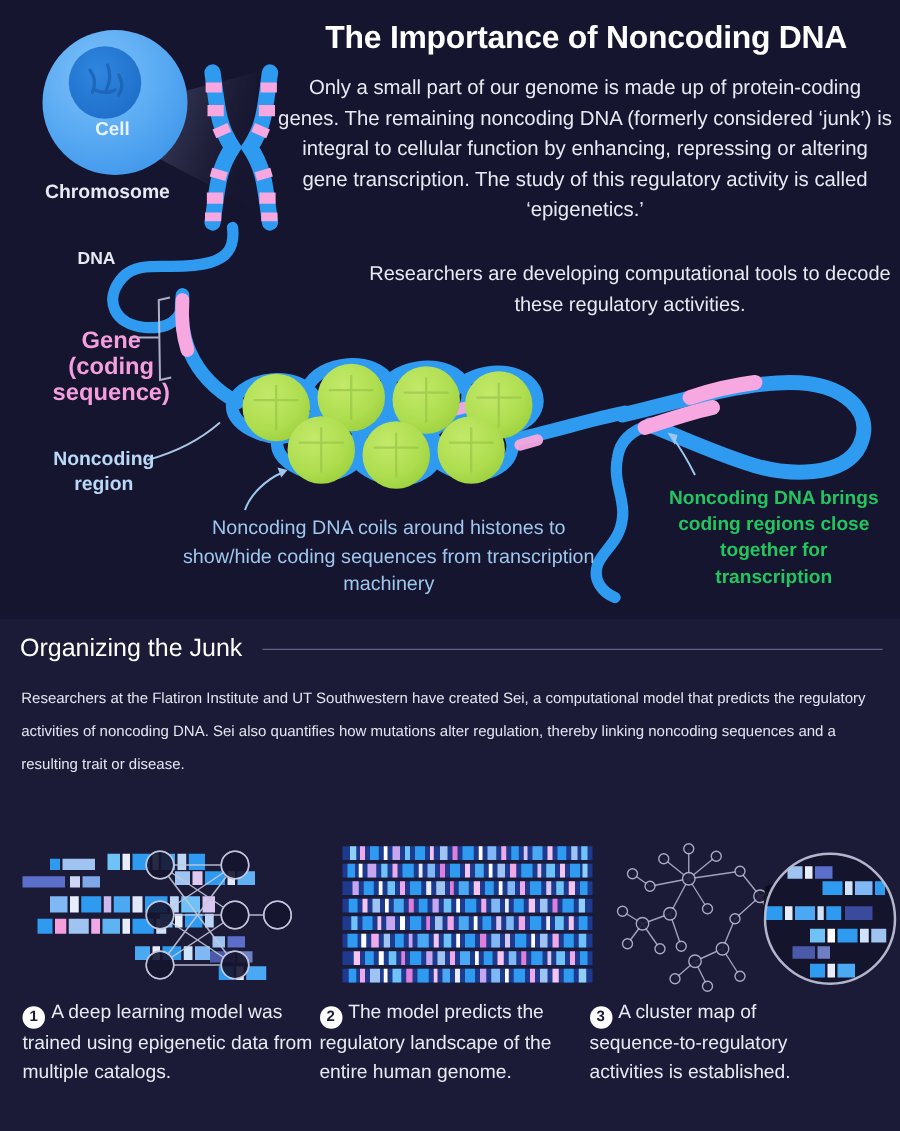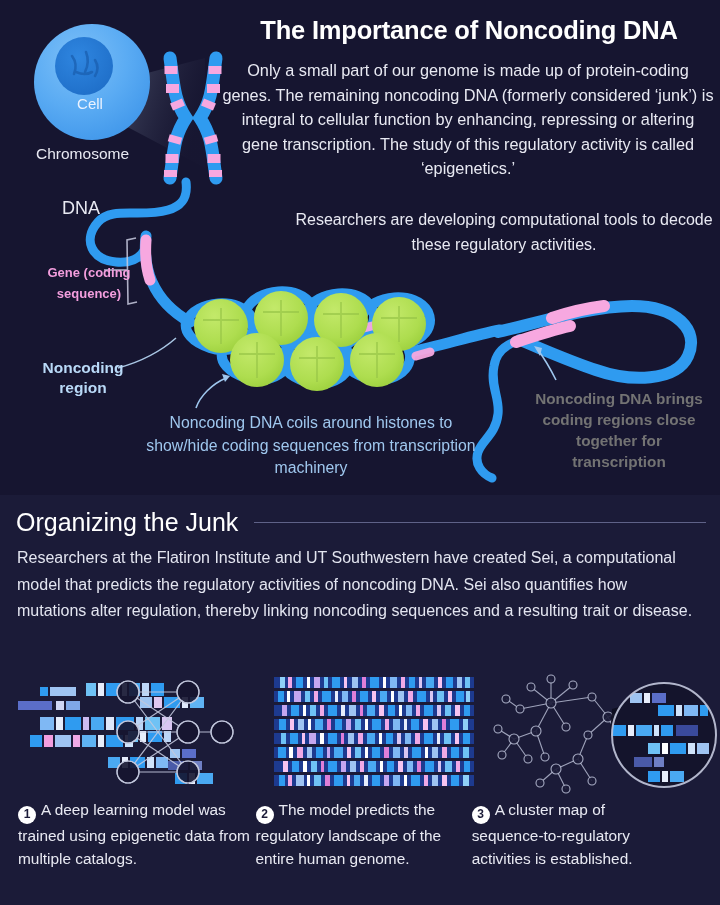--- a/index.html
+++ b/index.html
@@ -35,64 +35,64 @@
     text-align: center;
     font-size: 16.3px; line-height: 24.5px; color: #e8e9f2;
   }
   #second-para {
     position: absolute; left: 292px; top: 208px; width: 424px;
     text-align: center;
     font-size: 16px; line-height: 24.5px; color: #e8e9f2;
   }
 
   
-  .diagram-label { position: absolute; color: #e8e9f2; font-size: 15.5px; }
+  .diagram-label { position: absolute; color: #e8e9f2; font-size: 15.5px; font-weight: bold; }
   #label-cell {
     left: 57px; top: 95px; width: 66px; text-align: center;
     font-size: 15px; color: #eaf2ff;
   }
   #label-chromosome { left: 36px; top: 145px; font-size: 15.5px; }
-  #label-dna { left: 62px; top: 198px; font-size: 18px; }
+  #label-dna { left: 62px; top: 198px; font-size: 14px; }
   #label-gene {
     left: 34px; top: 262px; width: 110px; text-align: center;
-    color: #f49ede; font-size: 13px; font-weight: bold; line-height: 21px;
+    color: #f49ede; font-size: 19px; font-weight: bold; line-height: 21px;
   }
   #label-noncoding-region {
     left: 28px; top: 358px; width: 110px; text-align: center;
     color: #b9d9f7; font-size: 15.5px; font-weight: bold; line-height: 20px;
   }
   #caption-histone {
     position: absolute; left: 146px; top: 412px; width: 330px;
     text-align: center; color: #9fc7ee;
     font-size: 15.8px; font-weight: normal; line-height: 22.5px;
   }
   #caption-loop {
     position: absolute; left: 530px; top: 388px; width: 178px;
-    text-align: center; color: #737373;
+    text-align: center; color: #22c55e;
     font-size: 15.3px; font-weight: bold; line-height: 21px;
   }
 
   
   #bottom-section {
     position: absolute; left: 0; top: 495px;
     width: 720px; height: 410px;
     background: #1b1b38;
   }
   #section-head {
     position: absolute; left: 16px; top: 13px;
     display: flex; align-items: center; width: 690px;
   }
-  #section-title { font-size: 25px; color: #ffffff; white-space: nowrap; }
+  #section-title { font-size: 20px; color: #ffffff; white-space: nowrap; }
   #section-rule {
     flex: 1; height: 1px; background: #6b6f96; margin-left: 16px;
     opacity: .85;
   }
   #section-body {
     position: absolute; left: 17px; top: 50px; width: 680px;
-    font-size: 16px; line-height: 26.5px; color: #e3e5f0;
+    font-size: 12px; line-height: 26.5px; color: #e3e5f0;
   }
 
   
   #steps-art { position: absolute; left: 0; top: 170px; width: 720px; height: 135px; }
 
   
   #steps {
     position: absolute; left: 0; top: 303px;
     width: 640px; display: flex;
   }

